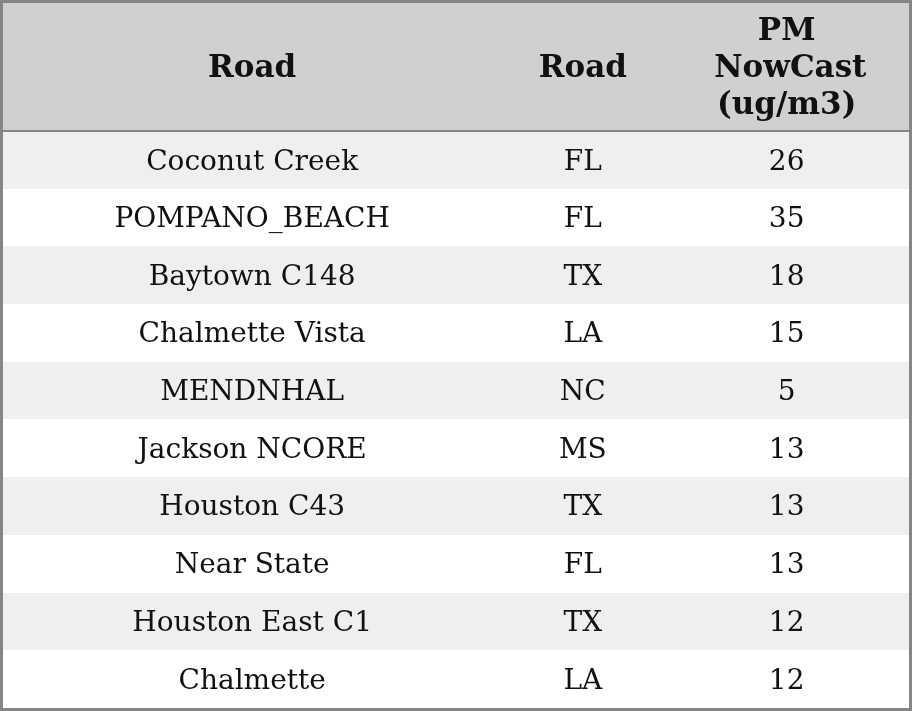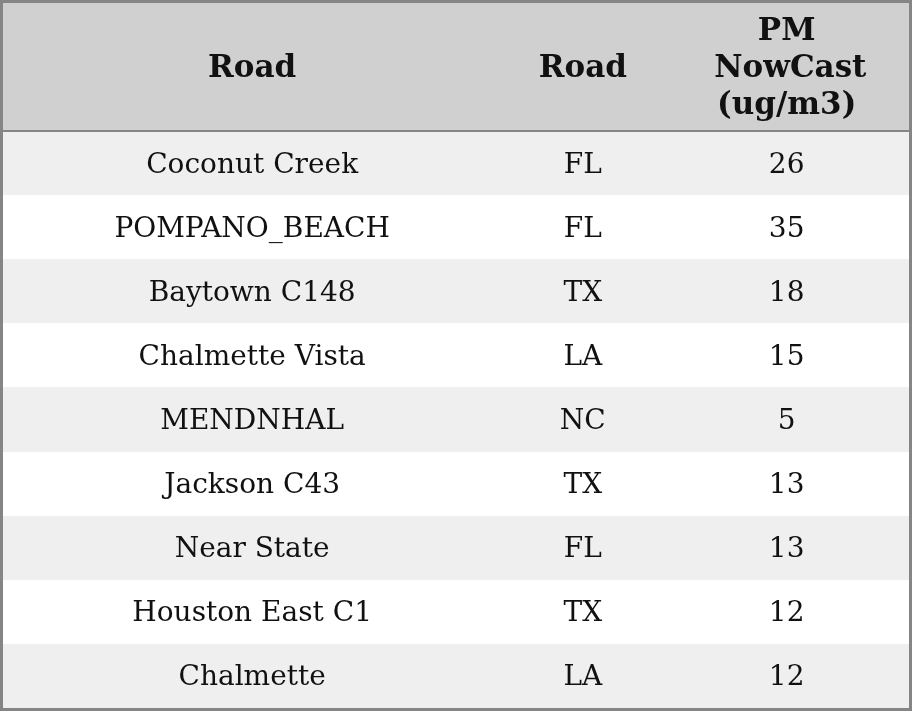--- a/index.html
+++ b/index.html
@@ -103,21 +103,26 @@
         <td>Chalmette Vista</td>
         <td>LA</td>
         <td>15</td>
       </tr>
       <tr>
         <td>MENDNHAL</td>
         <td>NC</td>
         <td>5</td>
       </tr>
       <tr>
-        <td>Jackson C43</td>
+        <td>Jackson NCORE</td>
+        <td>MS</td>
+        <td>13</td>
+      </tr>
+      <tr>
+        <td>Houston C43</td>
         <td>TX</td>
         <td>13</td>
       </tr>
       <tr>
         <td>Near State</td>
         <td>FL</td>
         <td>13</td>
       </tr>
       <tr>
         <td>Houston East C1</td>

